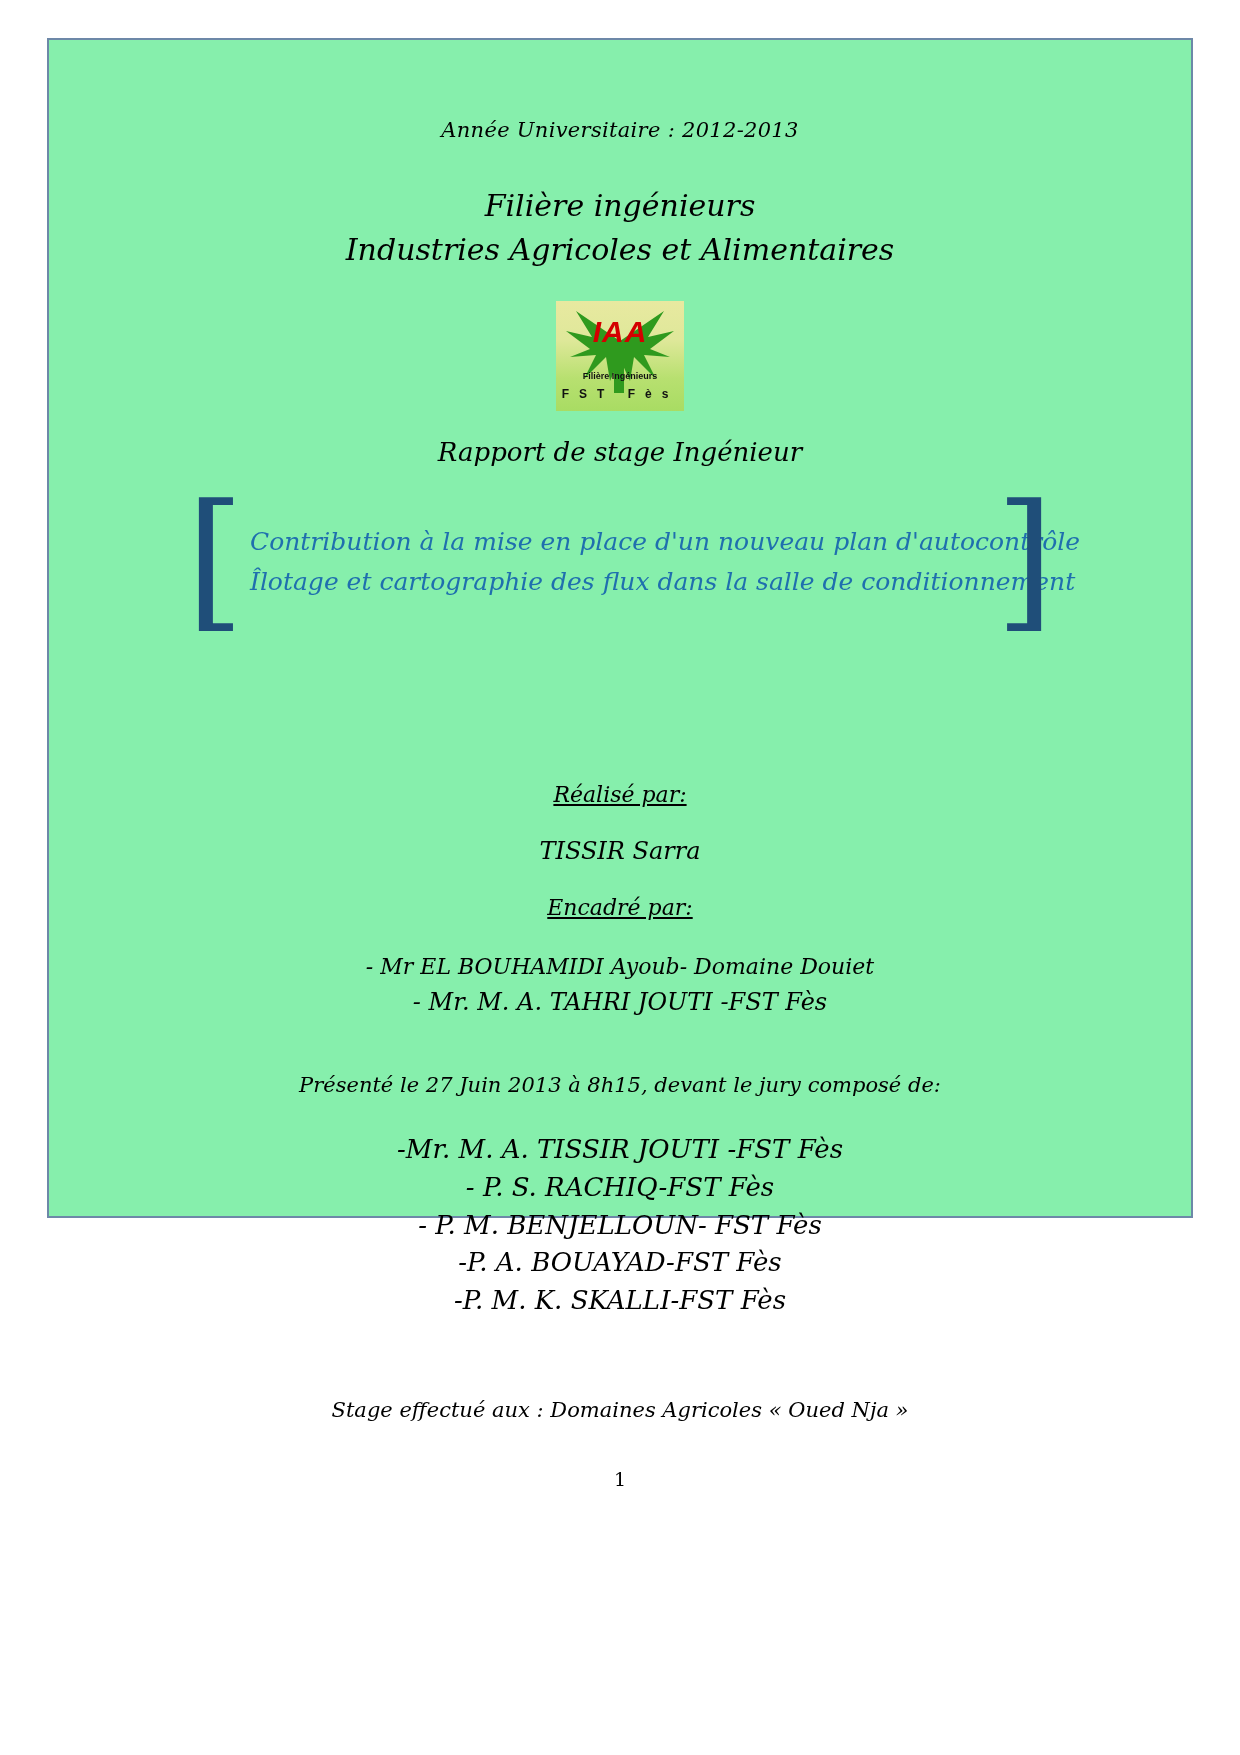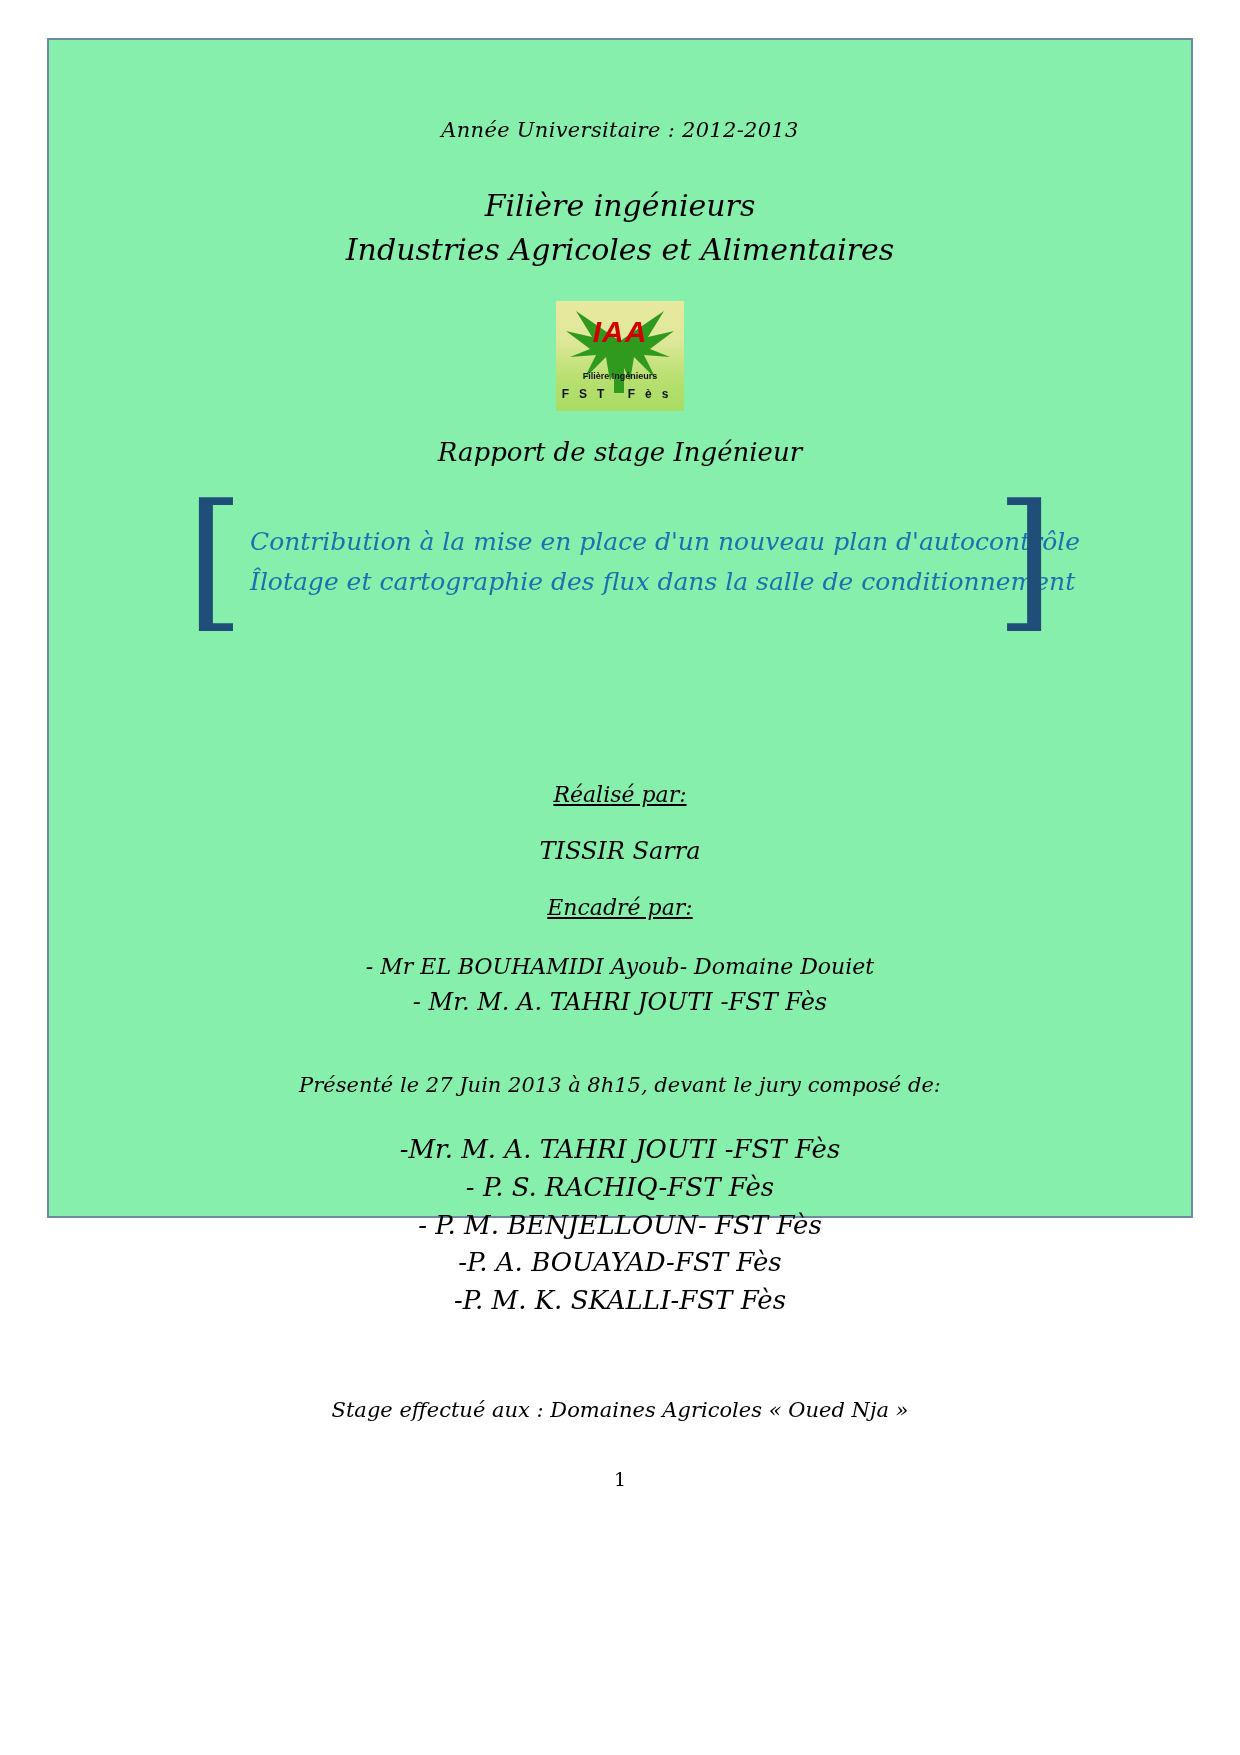--- a/index.html
+++ b/index.html
@@ -228,21 +228,21 @@
 
     <div class="label-ul2 ital">Encadré par:</div>
     <div class="supervisors ital">
       <div class="s1">- Mr EL BOUHAMIDI Ayoub- Domaine Douiet</div>
       <div class="s2">- Mr. M. A. TAHRI JOUTI -FST Fès</div>
     </div>
 
     <div class="presented ital">Présenté le 27  Juin 2013  à 8h15, devant le jury composé de:</div>
 
     <div class="jury ital">
-      <div>-Mr. M. A. TAHRI JOUTI -FST Fès</div>
+      <div>-Mr. M. A. TISSIR JOUTI -FST Fès</div>
       <div>- P. S. RACHIQ-FST Fès</div>
       <div>- P. M. BENJELLOUN- FST  Fès</div>
       <div>-P. A. BOUAYAD-FST Fès</div>
       <div>-P. M. K. SKALLI-FST Fès</div>
     </div>
 
     <div class="stage ital">Stage effectué aux : Domaines Agricoles « Oued Nja »</div>
 
     <div class="pagenum">1</div>
 

